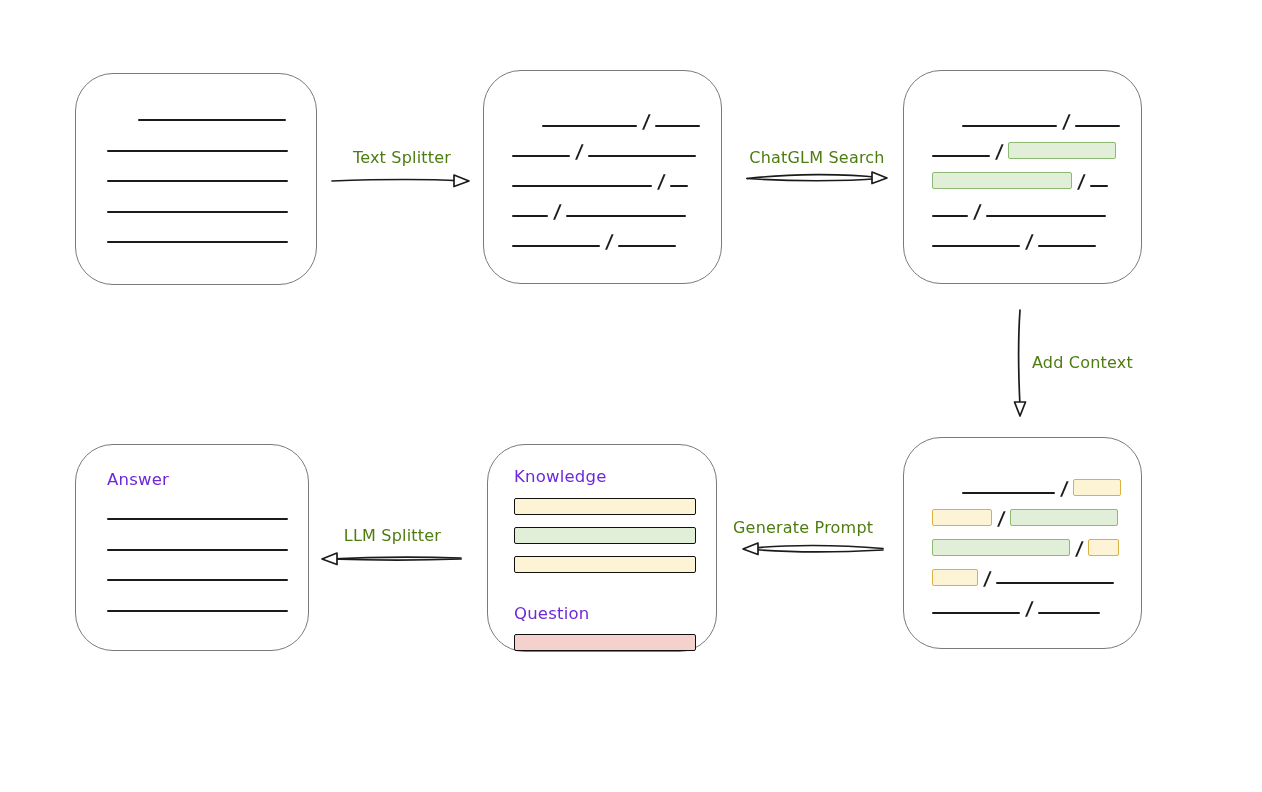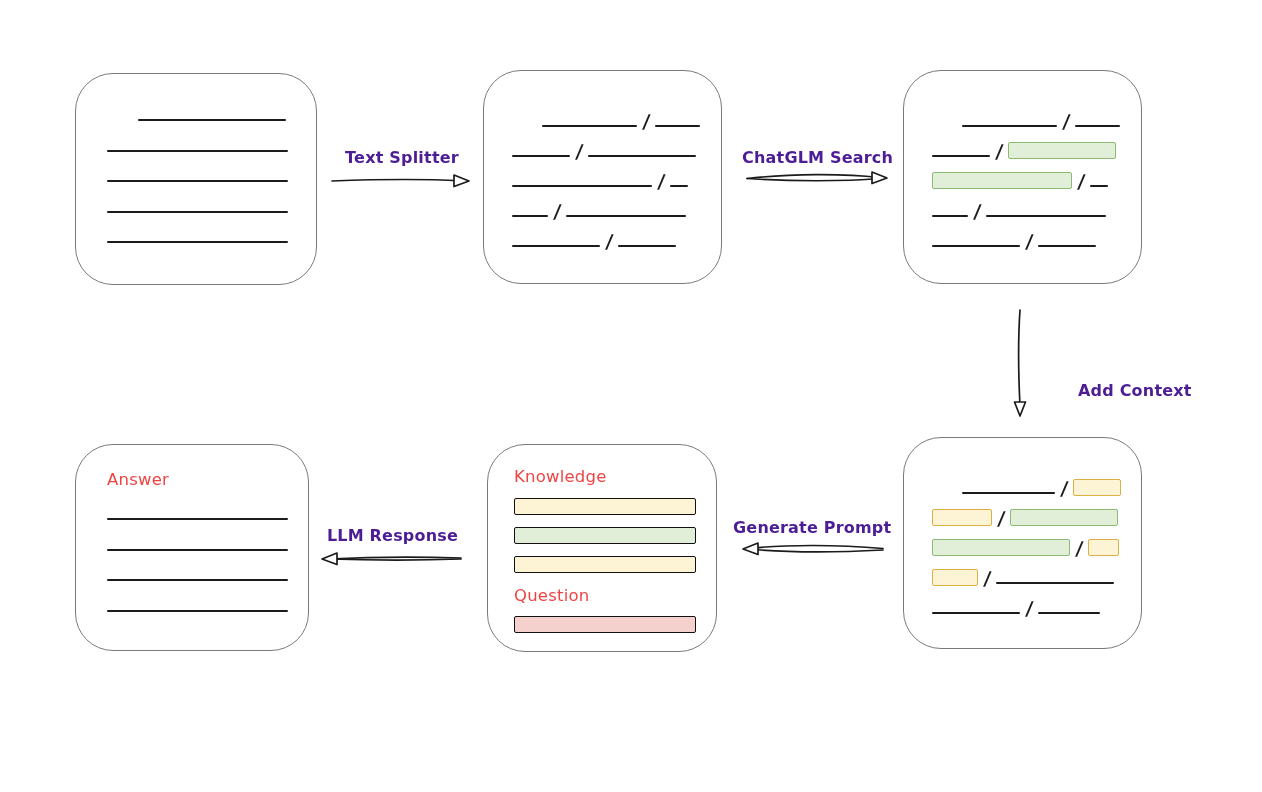--- a/index.html
+++ b/index.html
@@ -31,21 +31,21 @@
 
   
   .doc-lines { display:flex; flex-direction:column; }
   #node-document .doc-lines { padding:45px 0 0 31px; gap:28.5px; }
   .doc-line { height:2px; background:var(--line,#1b1b1b); border-radius:1px; }
 
   .node-heading {
     font-size:16.5px;
     font-weight:500;
     letter-spacing:.2px;
-    color:#ef4444;
+    color:#6d28d9;
   }
   #node-answer .node-heading { margin:25px 0 0 31px; }
   #node-answer .doc-lines { padding:29px 0 0 31px; gap:28.5px; }
 
   
   .seg-rows { padding:28px 0 0 28px; }
   .seg-row { display:flex; align-items:flex-end; height:30px; }
   .seg-line { height:2px; background:var(--line,#1b1b1b); border-radius:1px; margin-bottom:2px; }
   .slash {
     font-size:19px; font-weight:bold; line-height:19px;
@@ -54,36 +54,36 @@
   }
   .chunk { height:17px; border-radius:2px; border:1.6px solid; }
   .chunk.green  { background:var(--green-fill,#e2efd8);  border-color:var(--green-stroke,#8cba72); }
   .chunk.yellow { background:var(--yellow-fill,#fdf3d5); border-color:var(--yellow-stroke,#dcb041); }
   .chunk.red    { background:var(--red-fill,#f5d1ce);    border-color:var(--red-stroke,#bf4d45); }
 
   
   #node-prompt { padding:22px 0 16px 26px; }
   #node-prompt .bars { margin-top:12px; display:flex; flex-direction:column; gap:12px; }
   #node-prompt .bar { height:17px; border-radius:2px; border:1.6px solid; }
-  #node-prompt .question-heading { margin-top:13px; }
+  #node-prompt .question-heading { margin-top:31px; }
   #node-prompt .question-bar-wrap { margin-top:11px; }
 
   
   .arrow-label {
     position:absolute;
     font-size:16px;
-    font-weight:700;
+    font-weight:400;
     letter-spacing:.2px;
     white-space:nowrap;
-    color:#4c1d95;
+    color:#4d7c0f;
   }
   #label-text-splitter   { left:332px;  top:148px; width:140px; text-align:center; }
   #label-vector-search   { left:742px;  top:148px; width:150px; text-align:center; }
-  #label-add-context     { left:1078px; top:353px;margin-top:28px; }
-  #label-generate-prompt { left:733px;  top:518px; width:155px; text-align:right; }
+  #label-add-context     { left:1032px; top:353px; }
+  #label-generate-prompt { left:733px;  top:518px; width:155px; text-align:left; }
   #label-llm-response    { left:325px;  top:526px; width:135px; text-align:center; }
 
   .arrow-svg { position:absolute; overflow:visible; }
   #arrow-text-splitter   { left:330px;  top:168px; }
   #arrow-vector-search   { left:745px;  top:165px; }
   #arrow-add-context     { left:1006px; top:306px; }
   #arrow-generate-prompt { left:737px;  top:536px; }
   #arrow-llm-response    { left:318px;  top:546px; }
   .arrow-svg path { stroke:var(--line,#1b1b1b); fill:none; stroke-width:1.7; stroke-linecap:round; stroke-linejoin:round; }
   .arrow-svg path.head { fill:#ffffff; }
@@ -223,21 +223,21 @@
         <div class="doc-line" style="width: 181px;"></div>
         <div class="doc-line" style="width: 181px;"></div>
         <div class="doc-line" style="width: 181px;"></div>
       </div>
   </div>
 
   <div class="arrow-label" id="label-text-splitter">Text Splitter</div>
   <div class="arrow-label" id="label-vector-search">ChatGLM Search</div>
   <div class="arrow-label" id="label-add-context">Add Context</div>
   <div class="arrow-label" id="label-generate-prompt">Generate Prompt</div>
-  <div class="arrow-label" id="label-llm-response">LLM Response</div>
+  <div class="arrow-label" id="label-llm-response">LLM Splitter</div>
 
   <svg class="arrow-svg" id="arrow-text-splitter" width="145" height="26">
     <path d="M2,13 C 50,11.2 100,11.2 131,12.8"></path>
     <path class="head" d="M124,7 L139,13 L124,18.5 Z"></path>
   </svg>
 
   <svg class="arrow-svg" id="arrow-vector-search" width="148" height="26">
     <path d="M2,13.5 C 45,8.5 100,8.5 134,12.5"></path>
     <path d="M2,13.5 C 45,16.5 100,16.5 134,13.5"></path>
     <path class="head" d="M127,7 L142,13 L127,18.5 Z"></path>

